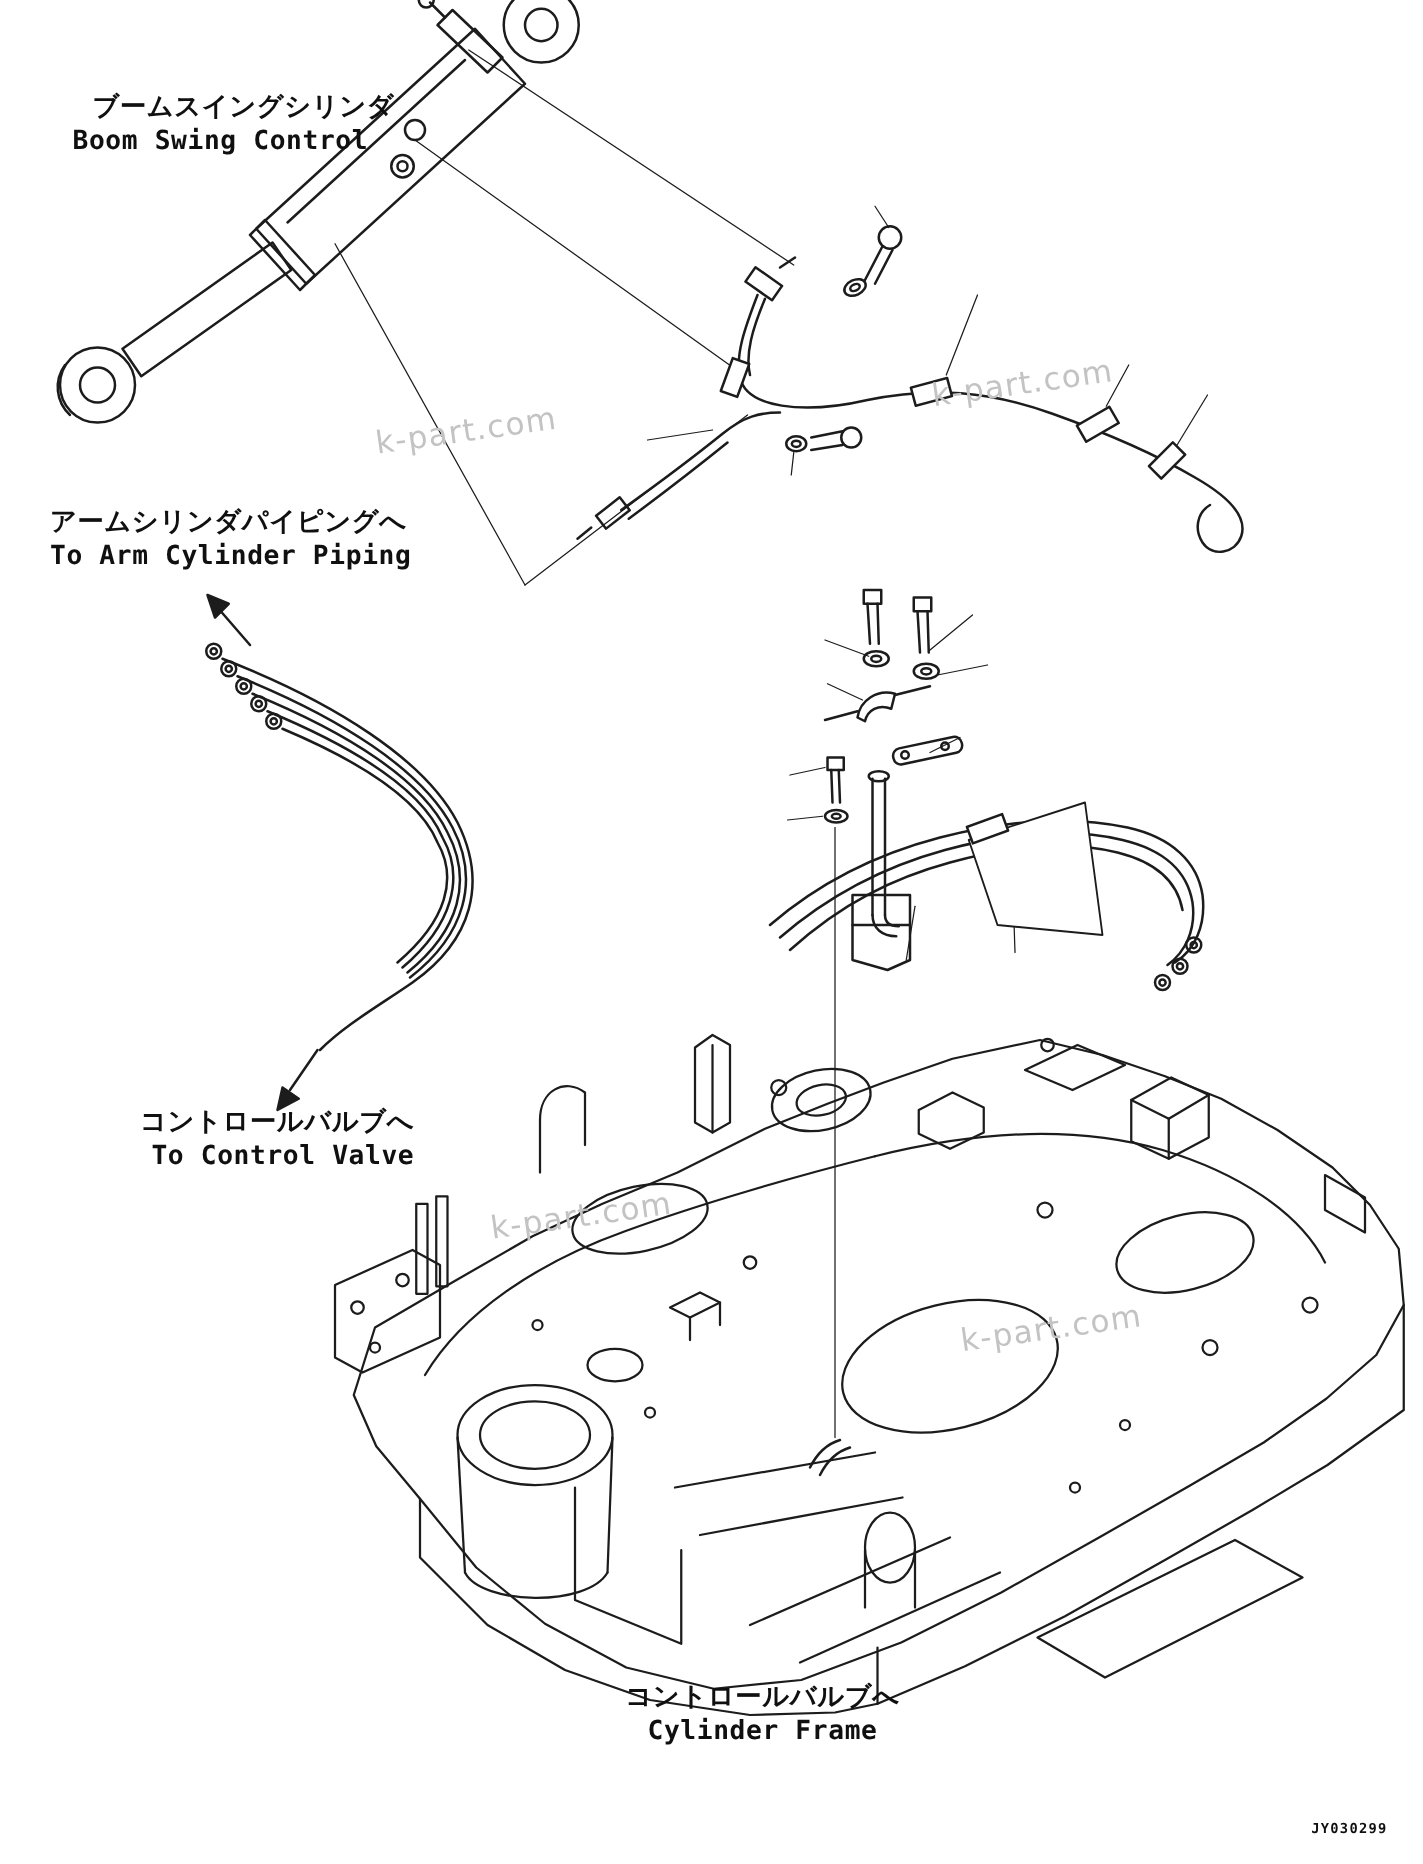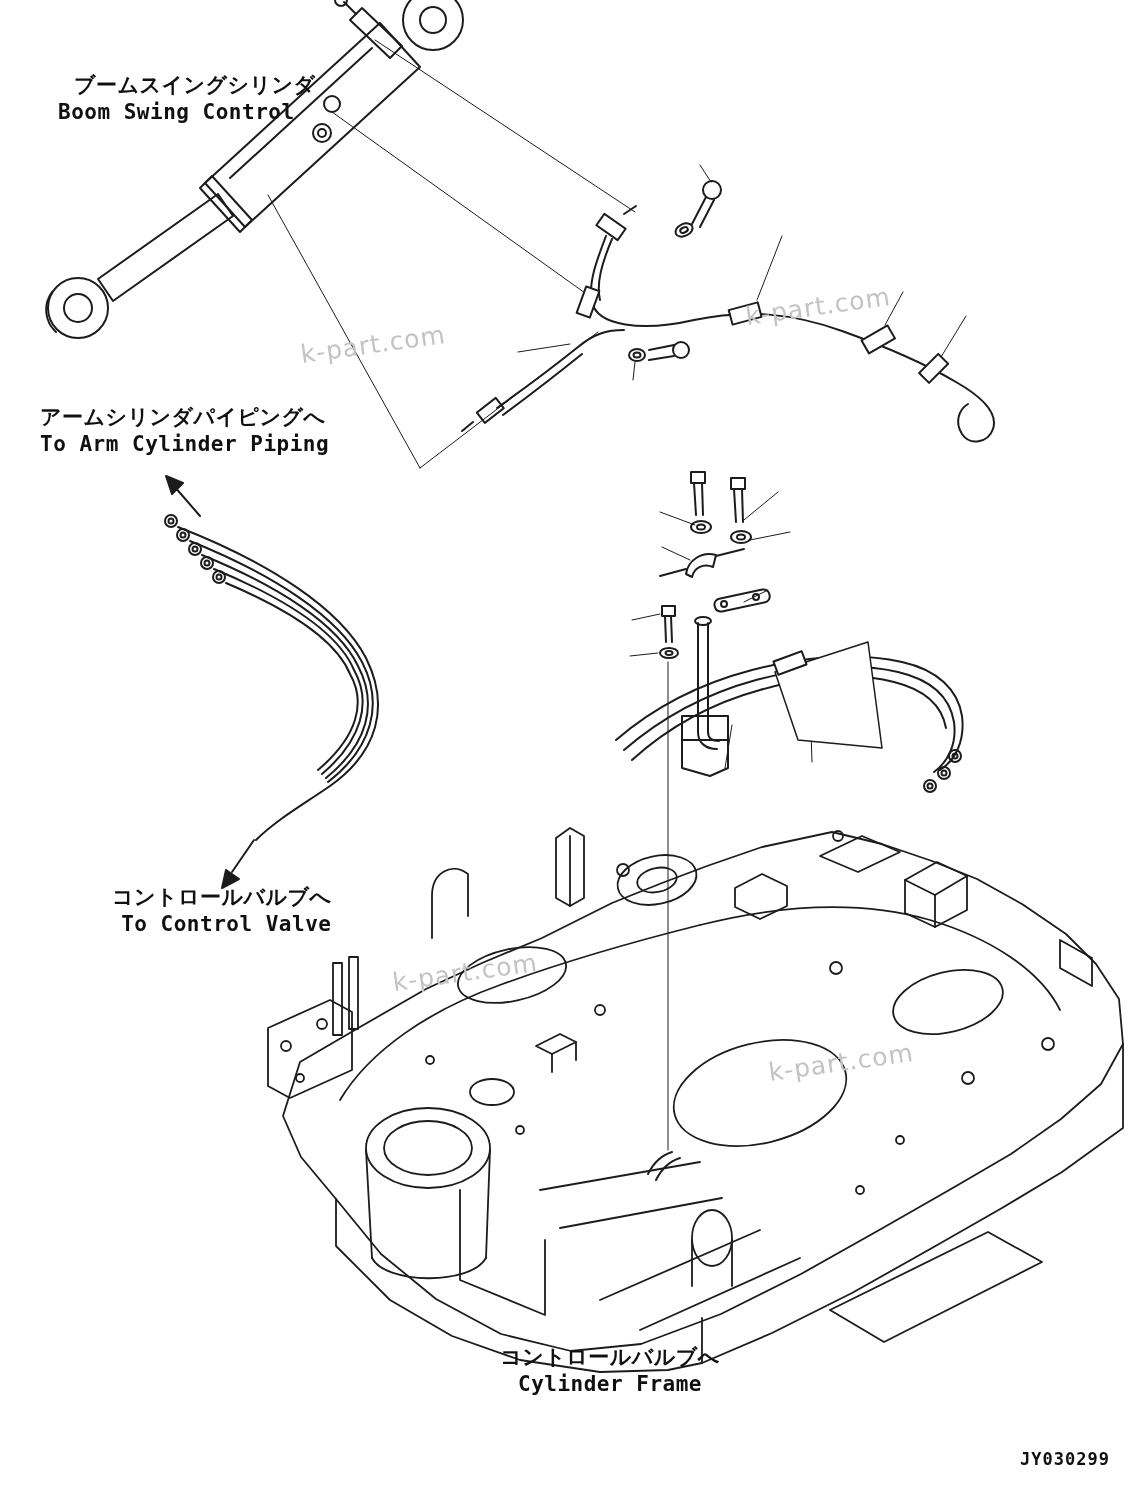--- a/index.html
+++ b/index.html
@@ -27,21 +27,21 @@
     font-family:"DejaVu Sans","Liberation Sans",sans-serif;
     font-size:25px;
     letter-spacing:1px;
     transform:rotate(-8deg);
     user-select:none;
   }
   .drawing-number{
     position:absolute;
     right:28px;bottom:22px;
     color:#101010;
-    font-size:17px;
+    font-size:11px;
     font-weight:bold;
     letter-spacing:1px;
   }
 </style>
 </head>
 <body>
 
 <div class="stage">
 
   <svg class="art" width="1138" height="1491" viewBox="0 0 1138 1491" stroke="#1c1c1c" fill="none" stroke-linecap="round" stroke-linejoin="round">

